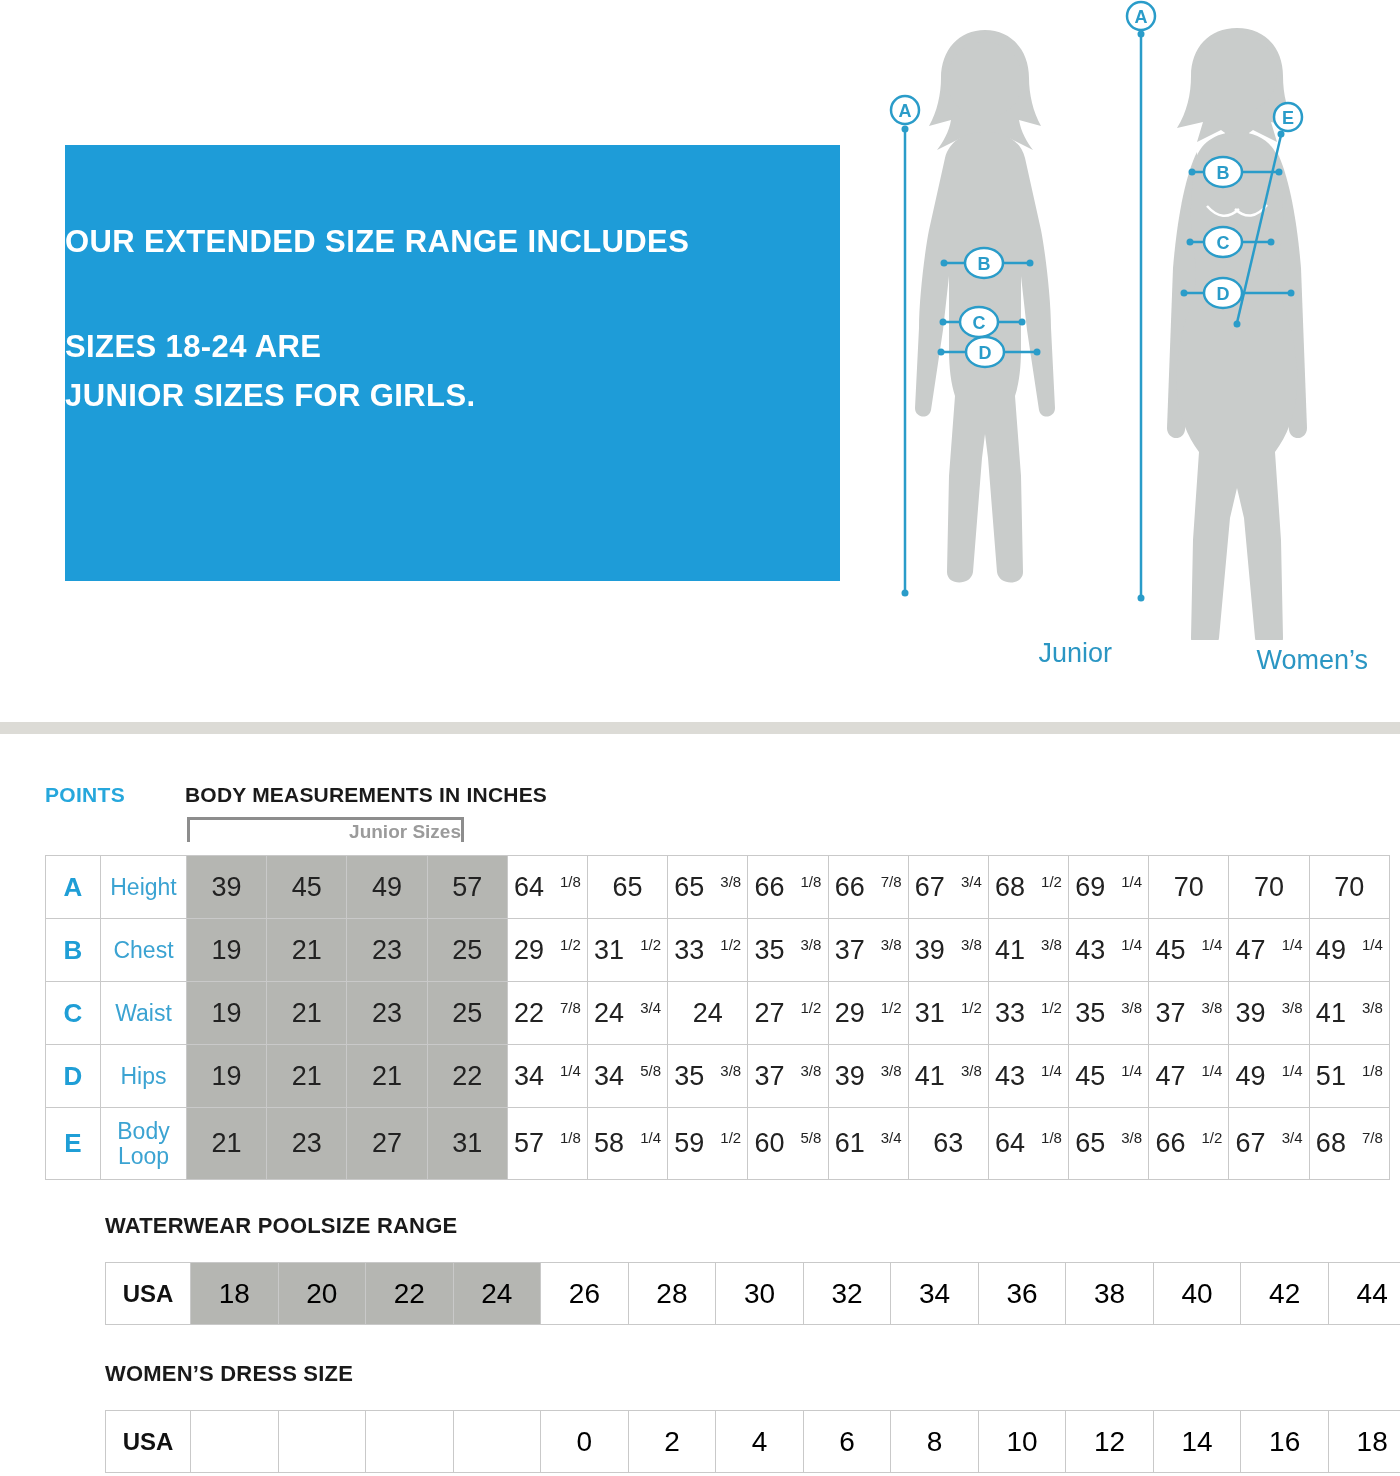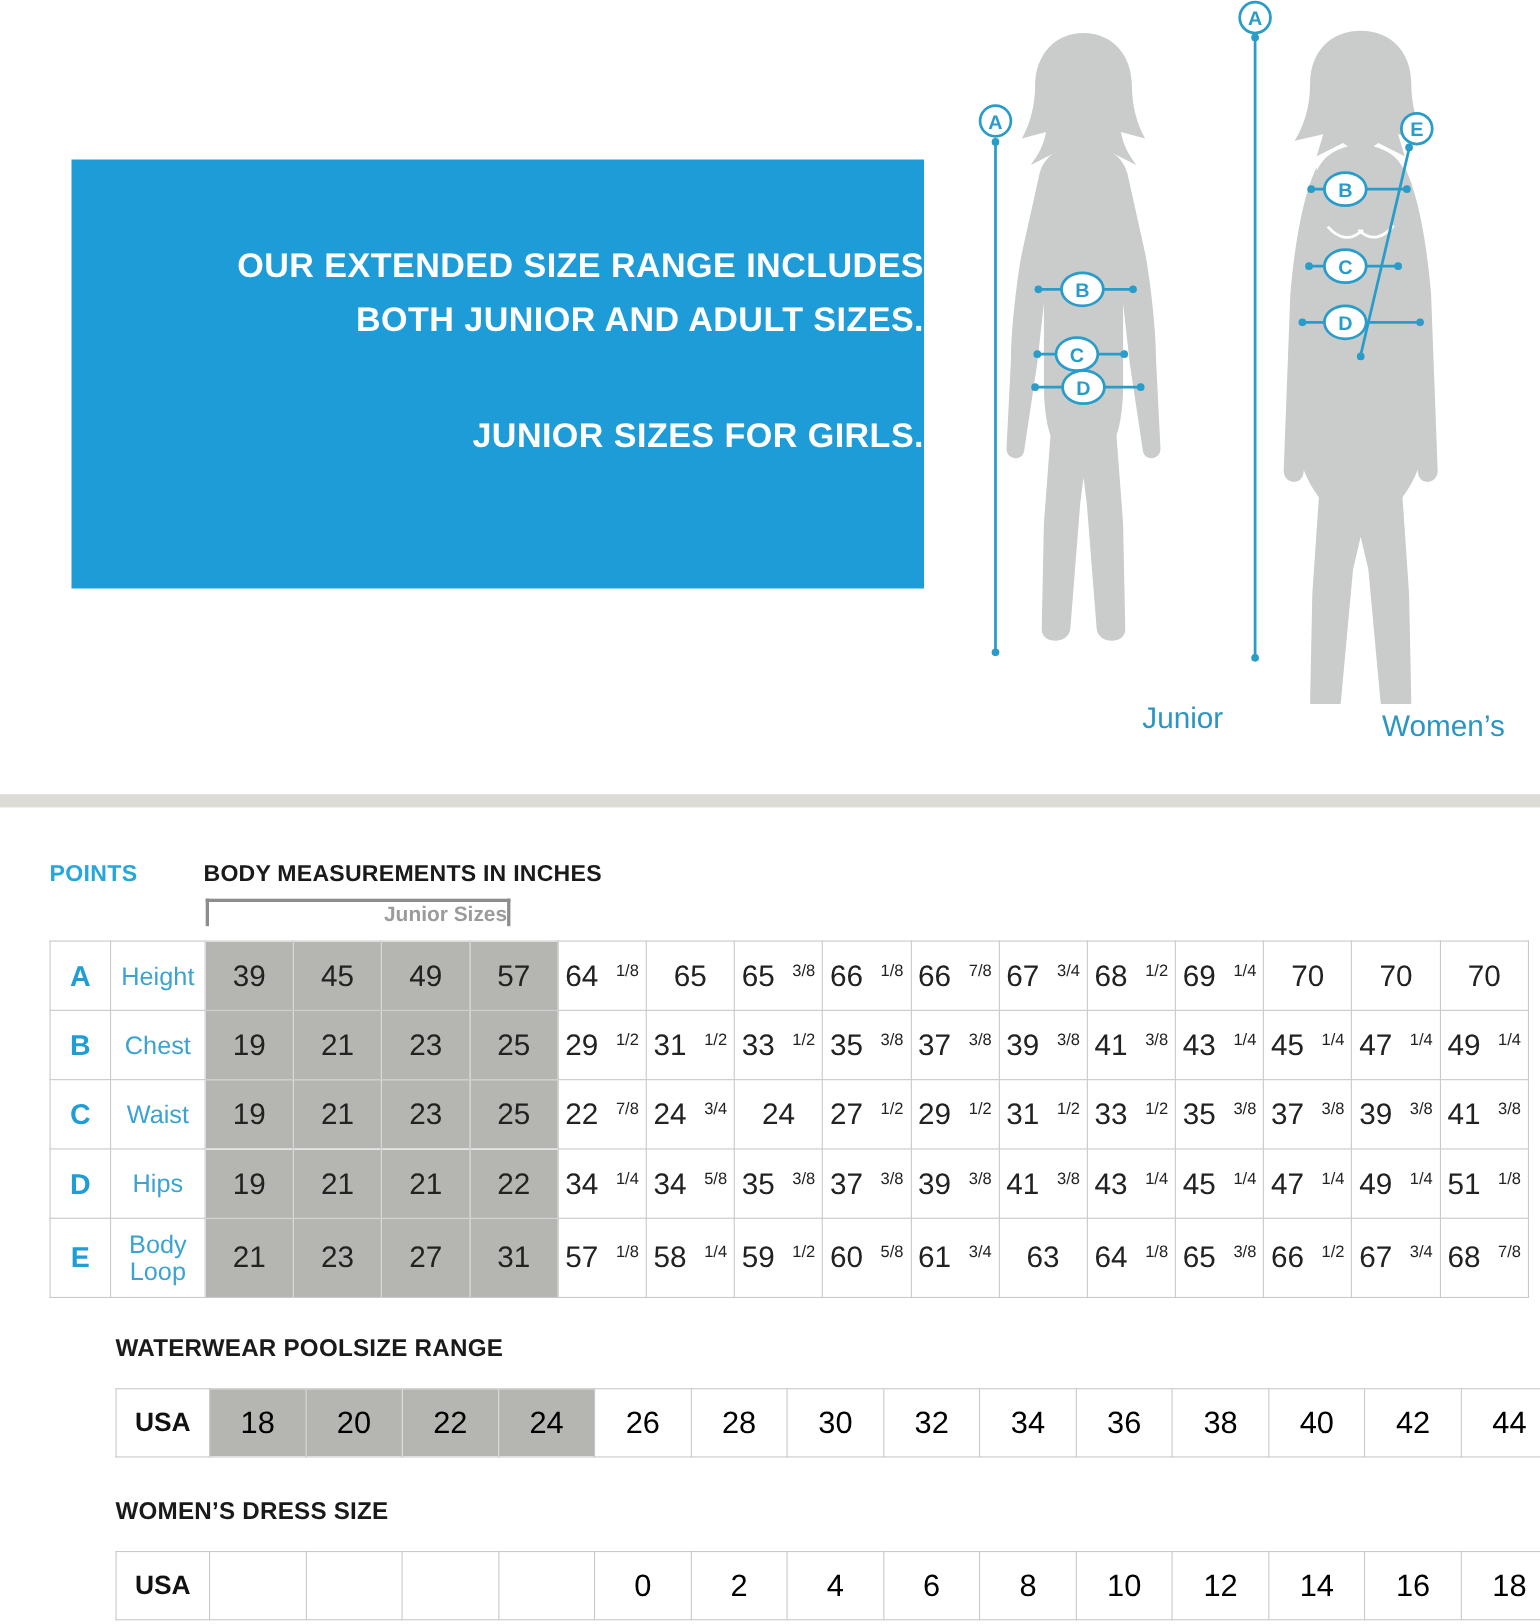--- a/index.html
+++ b/index.html
@@ -2,22 +2,22 @@
 <html><head>
 <meta charset="utf-8">
 <style>
   *{margin:0;padding:0;box-sizing:border-box}
   html,body{background:#fff}
   body{width:1400px;height:1476px;position:relative;overflow:hidden;
        font-family:"Liberation Sans",sans-serif;color:#222}
   .abs{position:absolute}
 
   
-  .banner{left:65px;top:145px;width:775px;height:390px;background:#1e9cd8;
-          color:#fff;text-align:right;padding-top:72px}
+  .banner{left:65px;top:145px;width:775px;height:436px;background:#1e9cd8;
+          color:#fff;text-align:left;padding-top:72px}
   .banner .ln{font-size:31px;font-weight:bold;line-height:49px;letter-spacing:.4px}
   .banner .gap{height:56px}
 
   
   .fig-label{color:#2b96c3;font-size:27px;text-align:right}
 
   .divider{left:0;top:722px;width:1400px;height:12px;background:#dcdbd6}
 
   
   .points-hd{left:45px;top:783px;font-size:21px;font-weight:bold;color:#26a7dc;letter-spacing:.3px}
@@ -43,22 +43,22 @@
   .dress{top:1410px}
   .sizes td{height:62px;font-size:28px;color:#000000}
   td.lbl{font-weight:bold;font-size:24px;color:#111}
   .sec-title{font-size:22px;font-weight:bold;color:#1a1a1a;letter-spacing:.2px}
 </style>
 </head>
 <body>
 
 <div class="abs banner">
   <div class="ln">OUR EXTENDED SIZE RANGE INCLUDES</div>
-  <div class="ln">BOTH JUNIOR AND ADULT SIZES.</div>
   <div class="gap"></div>
+  <div class="ln">SIZES 18-24 ARE</div>
   <div class="ln">JUNIOR SIZES FOR GIRLS.</div>
 </div>
 
 <div class="abs" style="left:872px;top:10px;width:240px;height:622px">
   <svg width="240" height="622" viewBox="0 0 240 622">
     <g fill="#c9cccb" transform="translate(13,14)">
       <path d="M100 6 C74 6 56 26 56 54 C56 70 52 88 44 102 L66 96 C64 108 58 118 52 126 L76 114 L72 132 L90 118 C93 121 96 123 100 123 C104 123 107 121 110 118 L128 132 L124 114 L148 126 C142 118 136 108 134 96 L156 102 C148 88 144 70 144 54 C144 26 126 6 100 6 Z"></path>
       <circle cx="100" cy="56" r="38"></circle>
       <rect x="89" y="84" width="22" height="30"></rect>
       <path d="M100 108 C78 108 64 118 60 134 L44 206 C40 226 34 274 34 304 L30 384 C30 394 44 396 46 386 L58 306 L64 252 L64 326 C64 344 66 360 70 372 L64 452 L62 548 C62 562 86 562 88 548 L97 434 L100 410 L103 434 L112 548 C114 562 138 562 138 548 L136 452 L130 372 C134 360 136 344 136 326 L136 252 L142 306 L154 386 C156 396 170 394 170 384 L166 304 C166 274 160 226 156 206 L140 134 C136 118 122 108 100 108 Z"></path>

